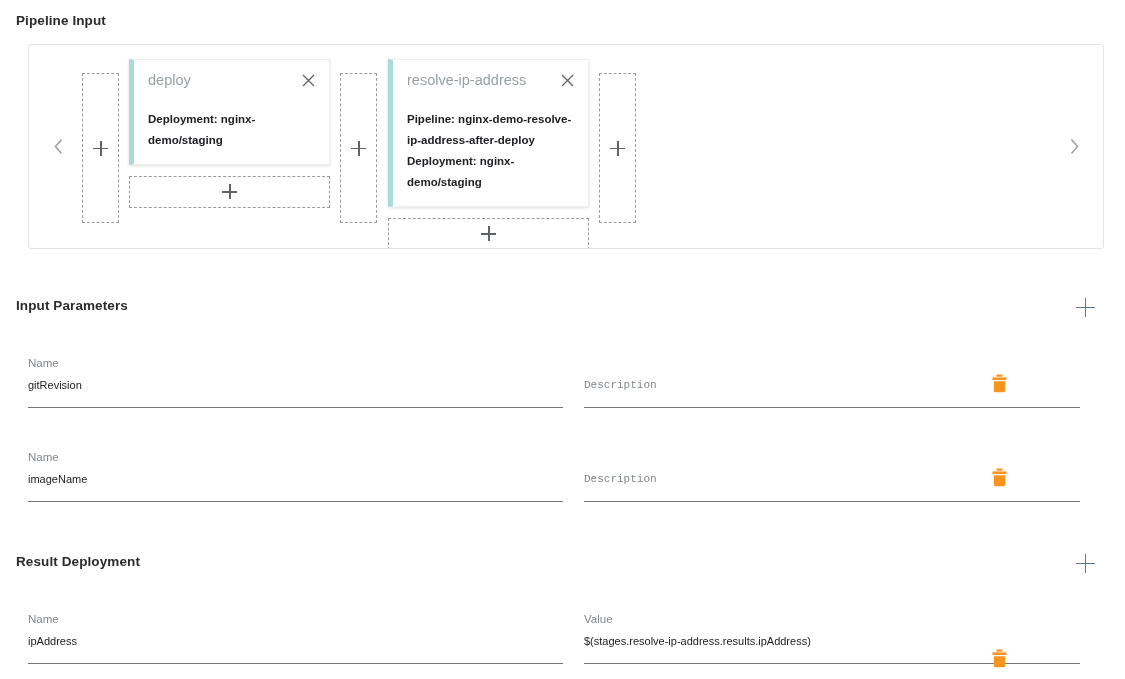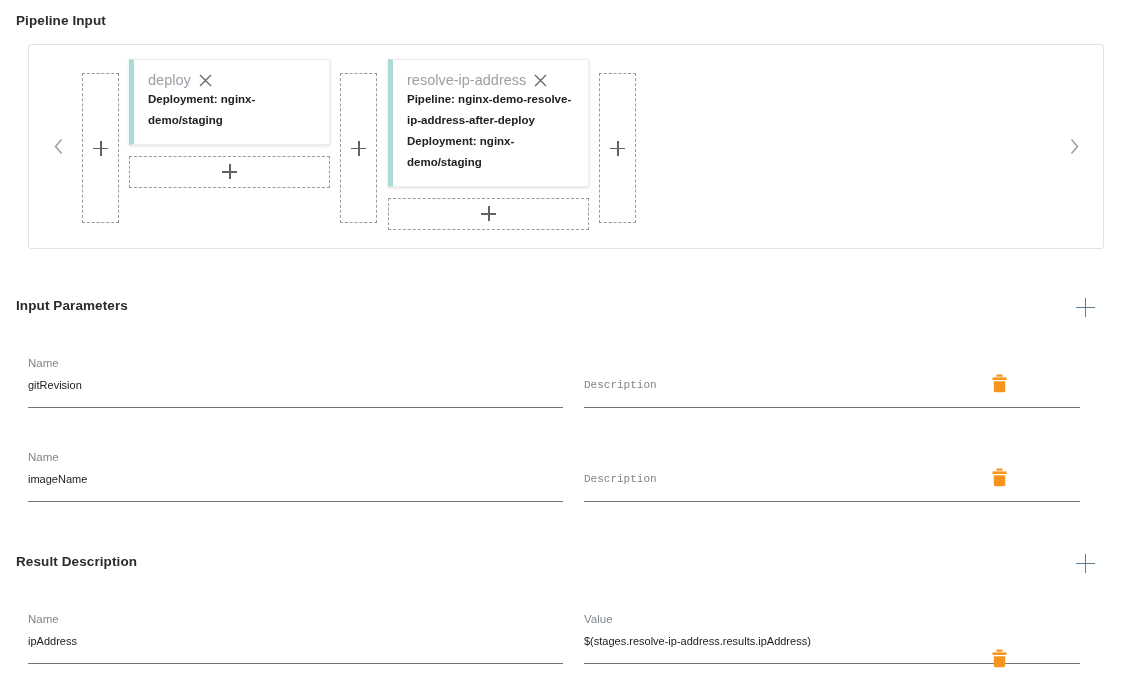--- a/index.html
+++ b/index.html
@@ -105,22 +105,22 @@
     background: #ffffff;
     border: 1px solid #eeeeee;
     border-left: 5px solid #a9dbd7;
     box-shadow: 0 1px 3px rgba(0,0,0,.13);
     padding: 13px 14px 13px 14px;
   }
 
   .stage-card-head {
     display: flex;
     align-items: flex-start;
-    justify-content: flex-start;
-    margin-bottom: 0;
+    justify-content: space-between;
+    margin-bottom: 20px;
   }
 
   .stage-card-name {
     font-size: 14.5px;
     color: #9aa0a6;
     line-height: 1.1;
     font-weight: normal;
   }
 
   .stage-close-icon {
@@ -349,21 +349,21 @@
     <span class="trash-button" style="top:10px;">
       <svg width="17" height="19" viewBox="0 0 17 19">
         <rect x="5.5" y="0.5" width="6" height="2.2" fill="#f7941e"></rect>
         <rect x="1.5" y="3.4" width="14" height="2.6" fill="#f7941e"></rect>
         <path d="M2.8 7.2 h11.4 v9.4 a1.6 1.6 0 0 1 -1.6 1.6 h-8.2 a1.6 1.6 0 0 1 -1.6 -1.6 z" fill="#f7941e"></path>
       </svg>
     </span>
   </div>
 
   <div class="param-section-head" style="top:554px;">
-    <span class="section-title">Result Description</span>
+    <span class="section-title">Result Deployment</span>
     <span class="section-add-button">
       <span class="section-add-glyph"></span>
     </span>
   </div>
 
   <div class="param-row" style="top:614px;">
     <div class="field" style="left:28px; width:535px;">
       <span class="field-label">Name</span>
       <div class="field-value">ipAddress</div>
       <div class="field-underline"></div>

